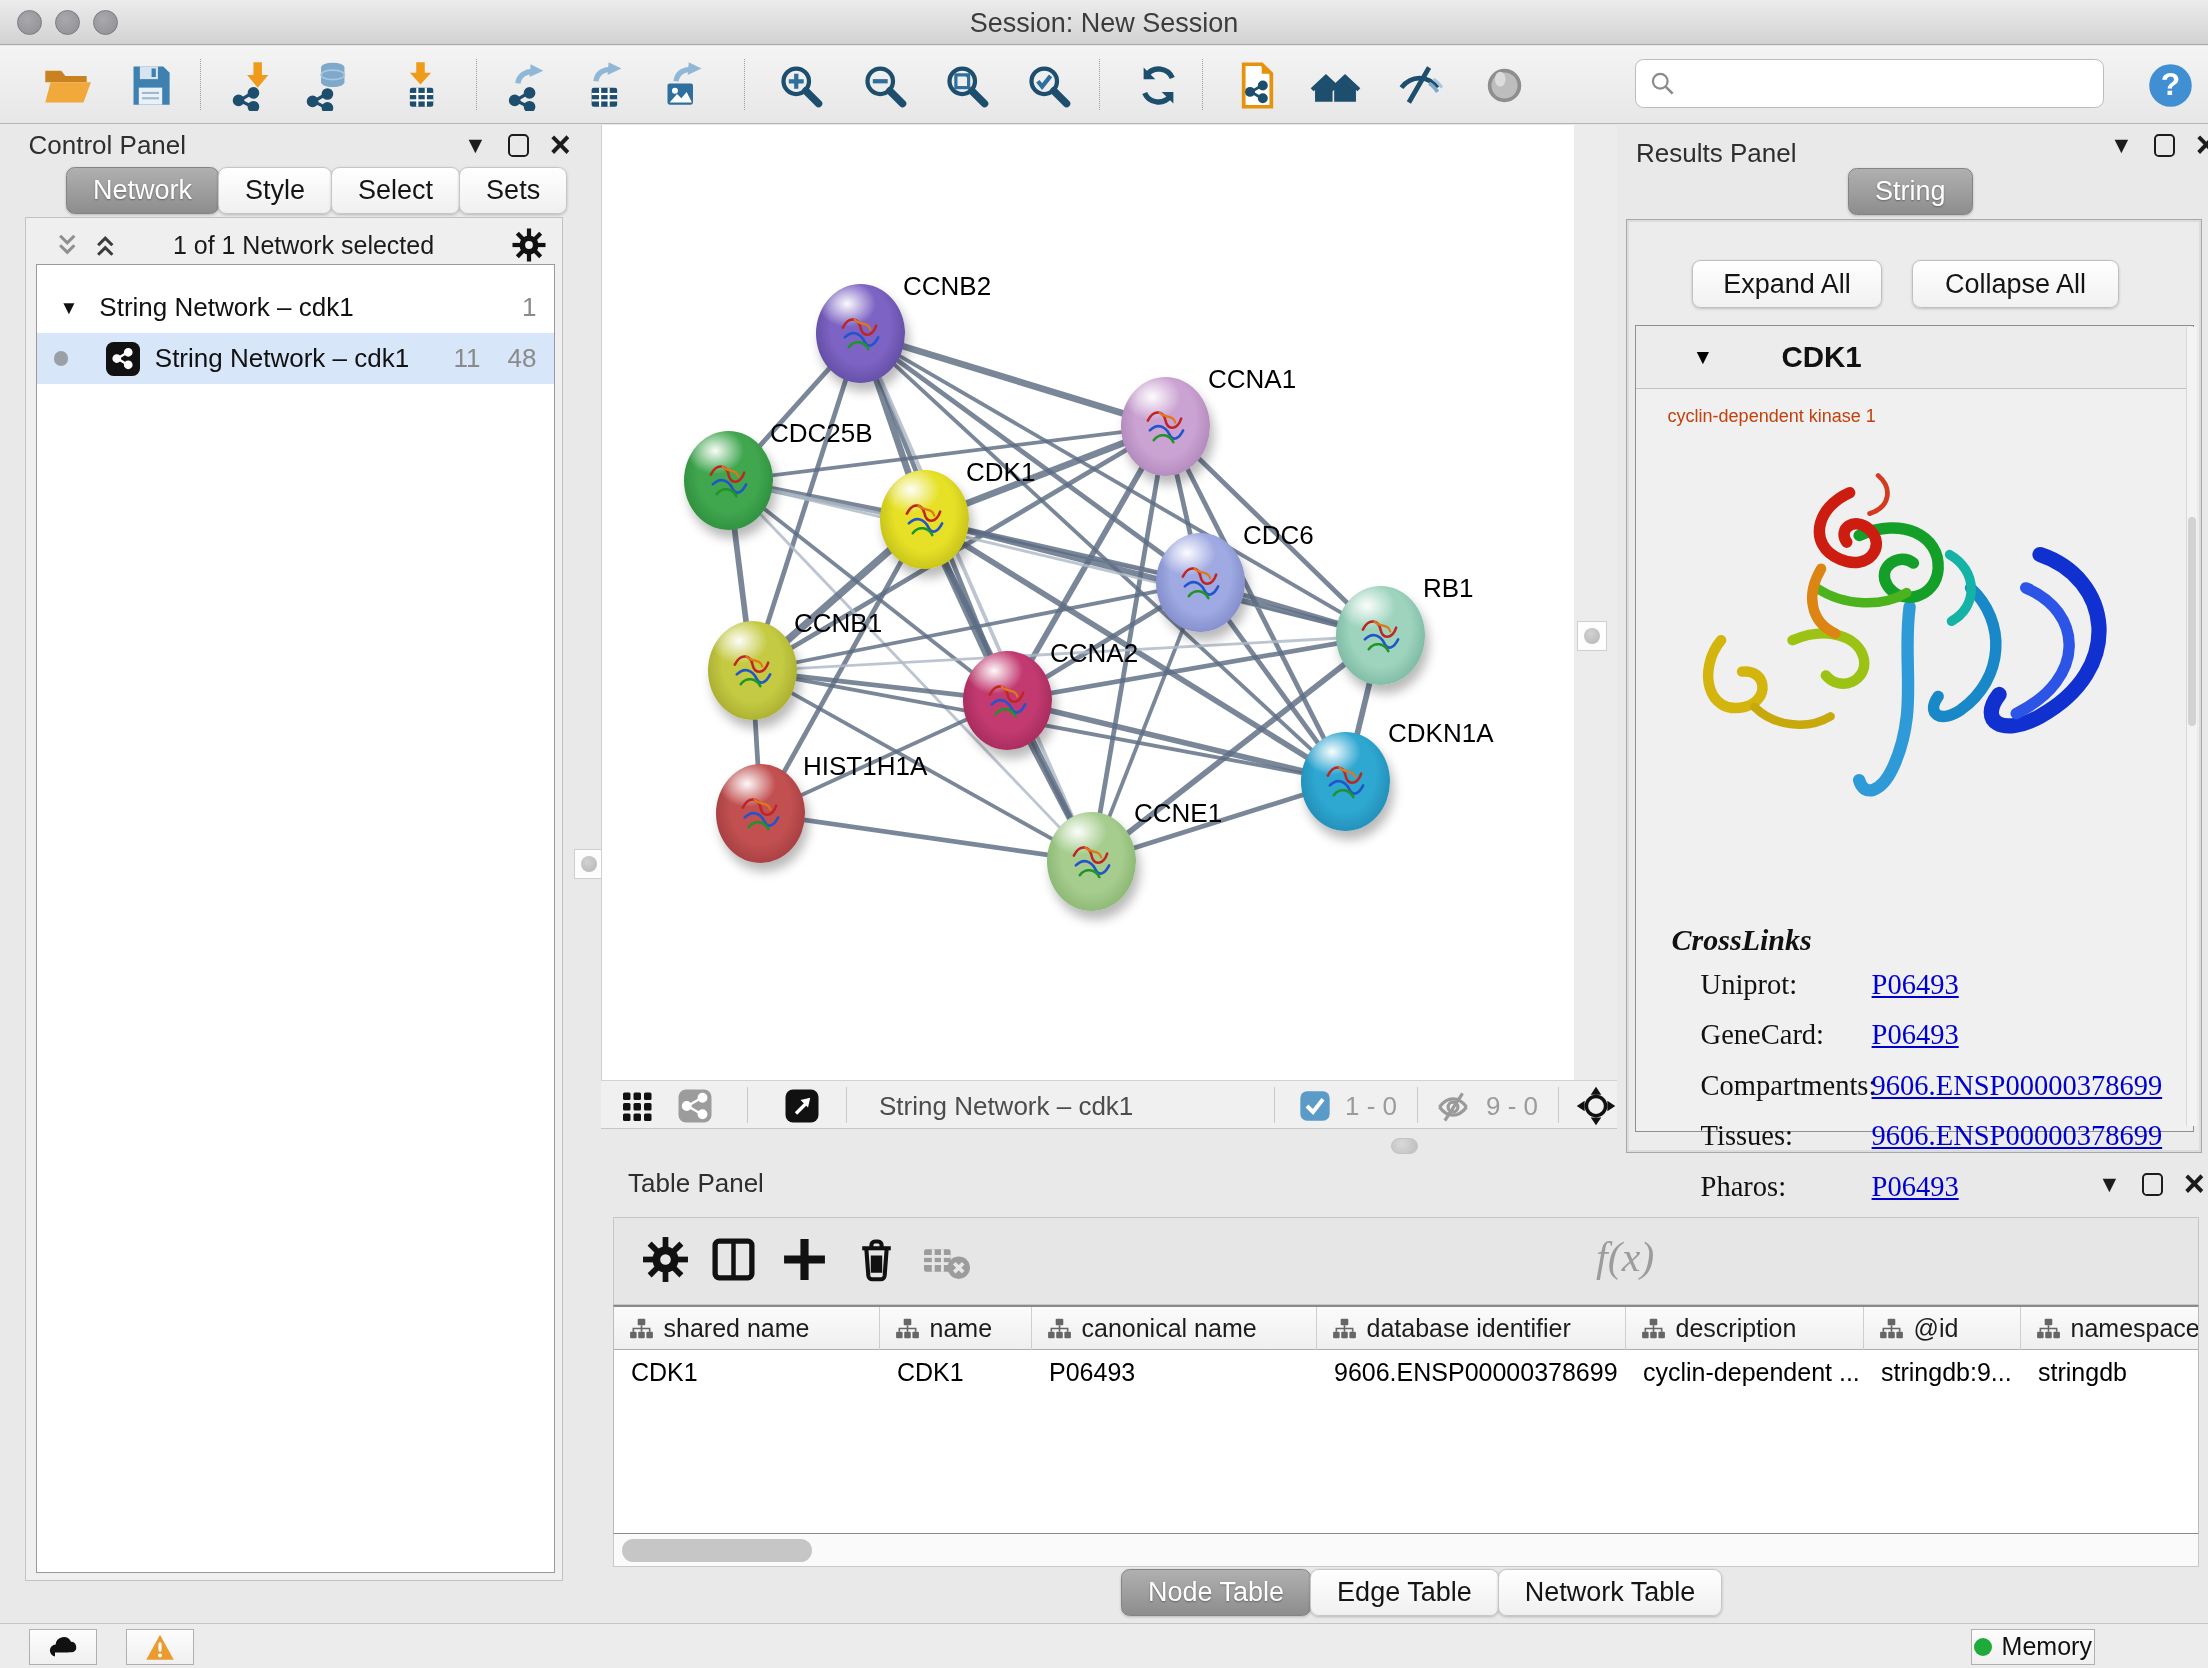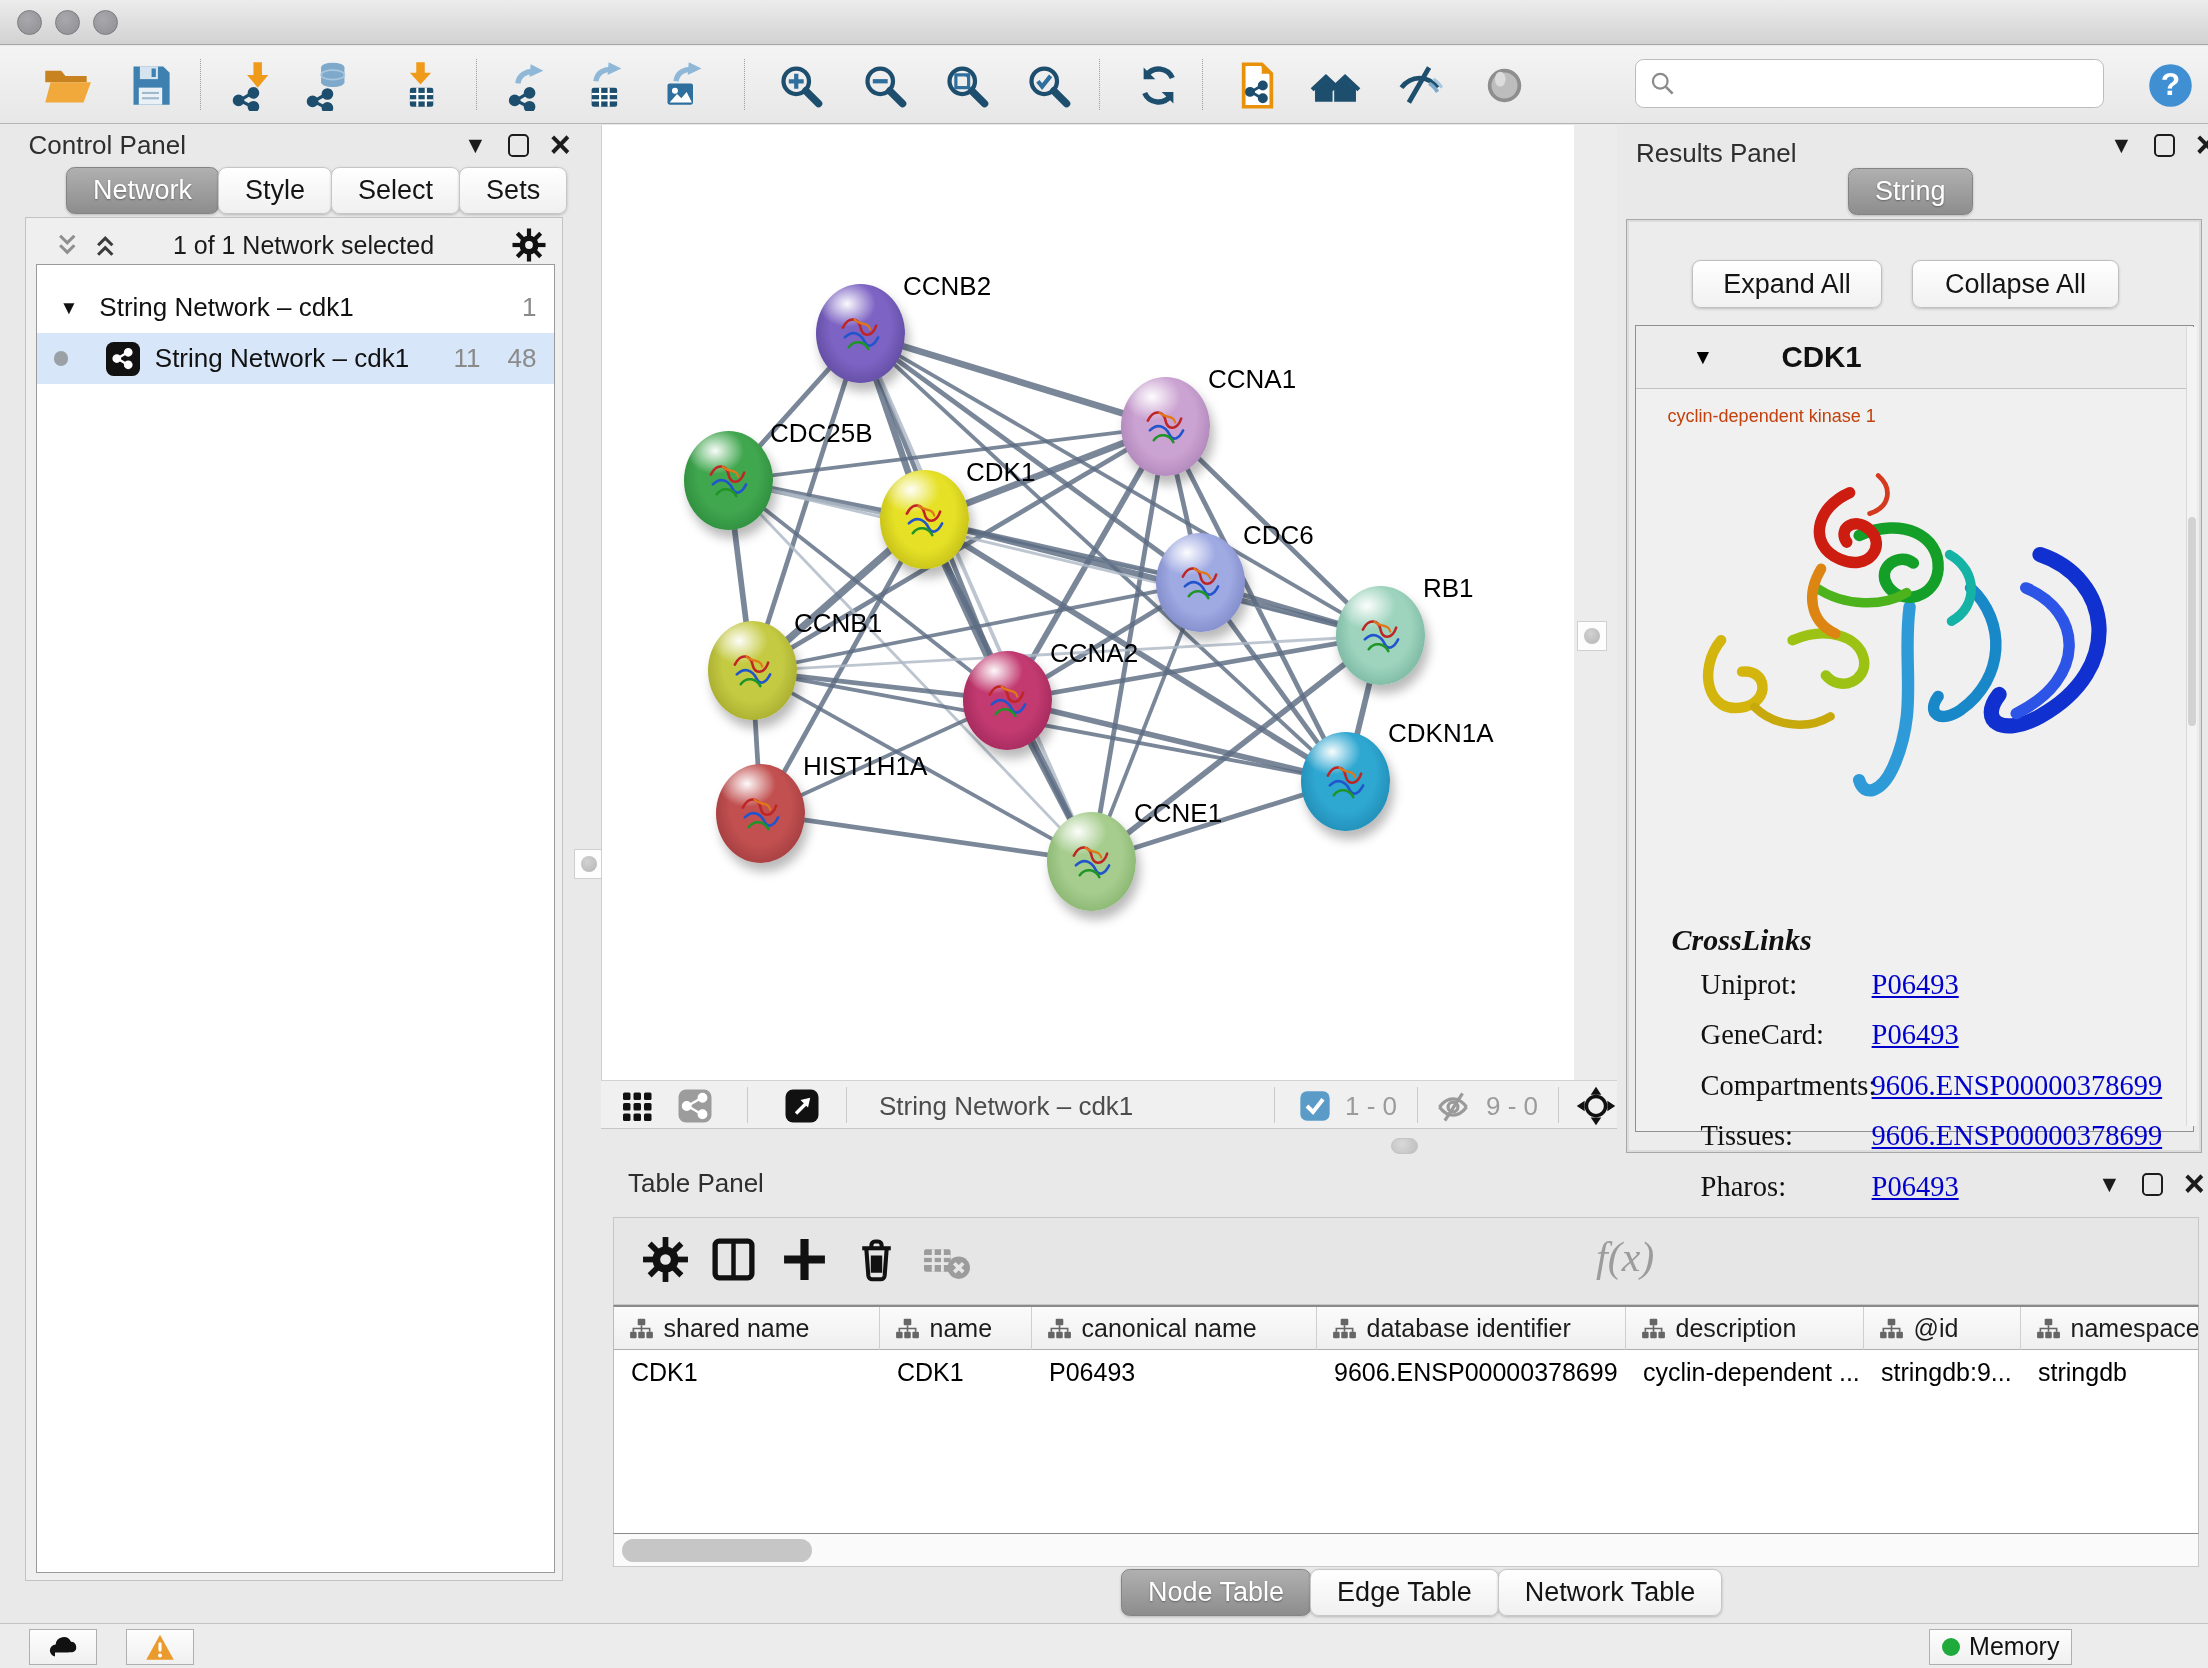--- a/index.html
+++ b/index.html
@@ -127,20 +127,21 @@
 </style>
 </head>
 <body>
 
 <div id="app">
 
   <div id="titlebar">
     <span class="traffic" style="left:17px"></span>
     <span class="traffic" style="left:55px"></span>
     <span class="traffic" style="left:93px"></span>
+    <div id="window-title">Session: New Session</div>
   </div>
 
   <div id="toolbar">
     <div class="tb-btn" style="left:38px">
       <svg viewBox="0 0 48 48">
         <path fill="#c8821f" d="M4 10h15l4 5h20v6H4z"></path>
           <path fill="#f2a93b" d="M9 21h38l-7 19H4z"></path>
         </svg>
       </div>
     <div class="tb-btn" style="left:122px">
@@ -852,19 +853,19 @@
         <path d="M12 32a9 9 0 0 1 1-17.9A12 12 0 0 1 36 10a8 8 0 0 1 2 15.7c-1 .3-26 .3-26 .3z" fill="#111"></path>
         </svg>
       </div>
     <div class="sb-btn" style="left:126px;width:68px">
       <svg width="30" height="28.5" viewBox="0 0 48 44">
         <path d="M24 2 46 42H2z" fill="#eb9b2d"></path>
         <rect x="21.5" y="14" width="5" height="15" rx="2.5" fill="#fff"></rect>
           <circle cx="24" cy="35" r="3.2" fill="#fff"></circle>
         </svg>
       </div>
-    <div class="sb-btn" style="left:1929px;width:143px">
+    <div class="sb-btn" style="left:1971px;width:124px">
       <span id="memory-dot"></span>
       <span id="memory-label">Memory</span>
     </div>
   </div>
 </div>
 
 
 </body></html>

